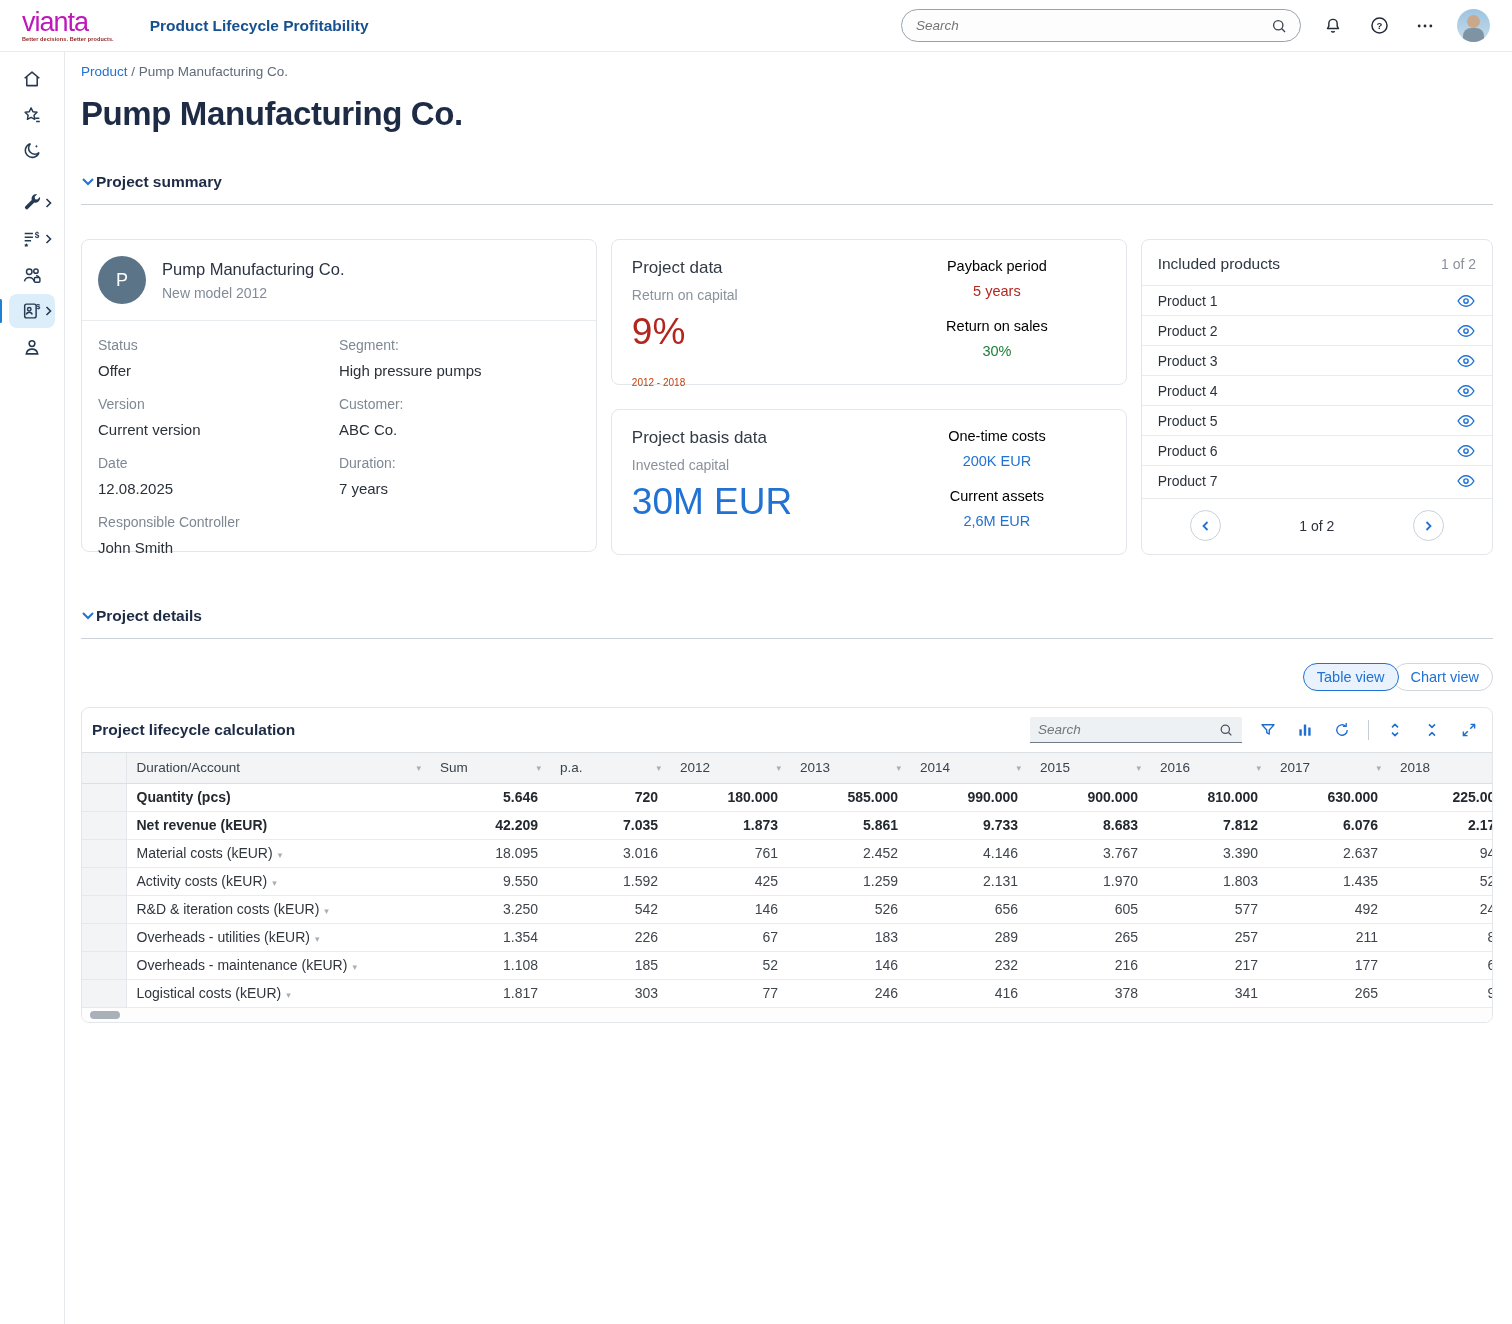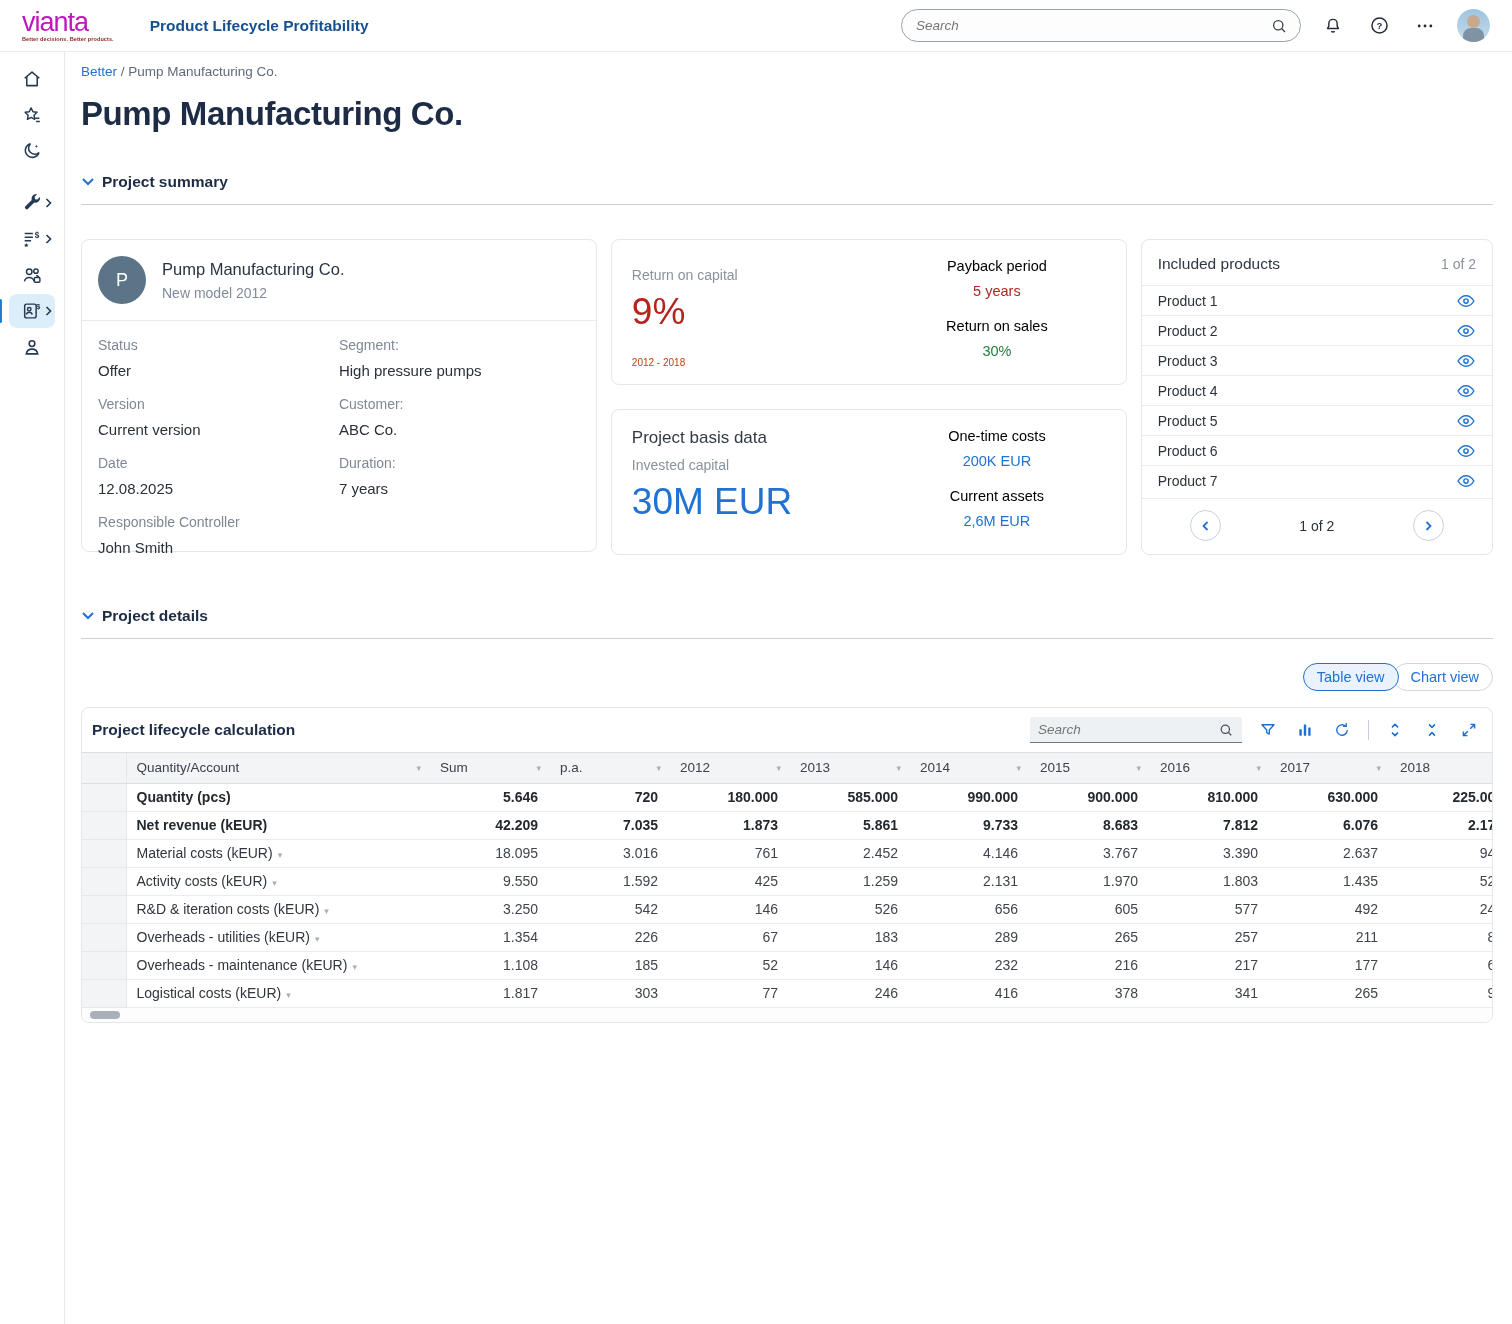--- a/index.html
+++ b/index.html
@@ -32,21 +32,21 @@
   .nav-item.gap{margin-top:16px}
   .nav-item.active{background:#ddeefb}
   .nav-item.active::before{content:"";position:absolute;left:-10px;top:5px;width:3px;height:24px;border-radius:2px;background:#1f7fd4}
   .nav-chev{position:absolute;right:2px;top:11px}
 
   
   .main{margin-left:65px;padding:0 19px 0 16px}
   .breadcrumb{margin-top:12px;font-size:13.5px;color:#5f6b7a}
   .breadcrumb a{color:var(--accent);text-decoration:none}
   .page-title{margin-top:16px;font-size:33px;font-weight:800;letter-spacing:-.4px;color:var(--heading)}
-  .section-head{margin-top:40px;display:flex;align-items:center;gap:7px}
+  .section-head{margin-top:40px;display:flex;align-items:center;gap:1px}
   .section-head .label{font-size:15.5px;font-weight:700;color:var(--heading)}
   .section-rule{border:none;border-top:1px solid #ccd2d8;margin-top:13px}
 
   
   .cards-row{display:flex;gap:14px;margin-top:34px}
   .card{background:#fff;border:1px solid #e3e6ea;border-radius:8px}
   .company-card{width:530px;height:313px}
   .cc-head{display:flex;align-items:center;gap:16px;padding:16px;border-bottom:1px solid #e8ebee}
   .cc-avatar{width:48px;height:48px;border-radius:50%;background:#5c7487;color:#fff;font-size:18px;display:flex;align-items:center;justify-content:center}
   .cc-title{font-size:16.5px;color:#2a3342}
@@ -248,21 +248,21 @@
           <circle cx="12" cy="8.3" r="3.1"></circle>
           <path d="M5.8 19.5a6.3 6.3 0 0 1 12.4 0z"></path>
         </svg>
       </span>
   </button>
 </nav>
 
 <main class="main">
 
   <div class="breadcrumb">
-    <a href="#">Better</a><span> / </span><span>Pump Manufacturing Co.</span>
+    <a href="#">Product</a><span> / </span><span>Pump Manufacturing Co.</span>
   </div>
 
   <h1 class="page-title">Pump Manufacturing Co.</h1>
 
   <div class="section-head">
     <span>
         <svg width="14" height="10" viewBox="0 0 14 10" fill="none" stroke="#2172d2" stroke-width="2">
           <path d="M2 2l5 5 5-5"></path>
         </svg>
       </span>
@@ -307,20 +307,21 @@
           </div>
           <div>
             <div class="flabel">Responsible Controller</div>
             <div class="fvalue">John Smith</div>
           </div>
         </div>
     </div>
 
     <div class="mid-col">
       <div class="card metric-card">
+        <div class="mc-title">Project data</div>
         <div class="mc-label">Return on capital</div>
         <div class="mc-value red">9%</div>
         <div class="mc-period">2012 - 2018</div>
         <div class="side-box">
             <div>
               <div class="sm-label">Payback period</div>
               <div class="sm-value red">5 years</div>
             </div>
             <div>
               <div class="sm-label">Return on sales</div>
@@ -528,21 +529,21 @@
               </svg>
             </span>
           </button>
       </div>
     </div>
     <div class="tbl-wrap">
       <table>
         <thead>
             <tr>
               <th class="handle"></th>
-              <th class="acct"><span>Quantity/Account</span><span class="caret">▾</span></th>
+              <th class="acct"><span>Duration/Account</span><span class="caret">▾</span></th>
               <th class="num"><span>Sum</span><span class="caret">▾</span></th>
               <th class="num"><span>p.a.</span><span class="caret">▾</span></th>
               <th class="num"><span>2012</span><span class="caret">▾</span></th>
               <th class="num"><span>2013</span><span class="caret">▾</span></th>
               <th class="num"><span>2014</span><span class="caret">▾</span></th>
               <th class="num"><span>2015</span><span class="caret">▾</span></th>
               <th class="num"><span>2016</span><span class="caret">▾</span></th>
               <th class="num"><span>2017</span><span class="caret">▾</span></th>
               <th class="num last"><span>2018</span></th>
             </tr>

